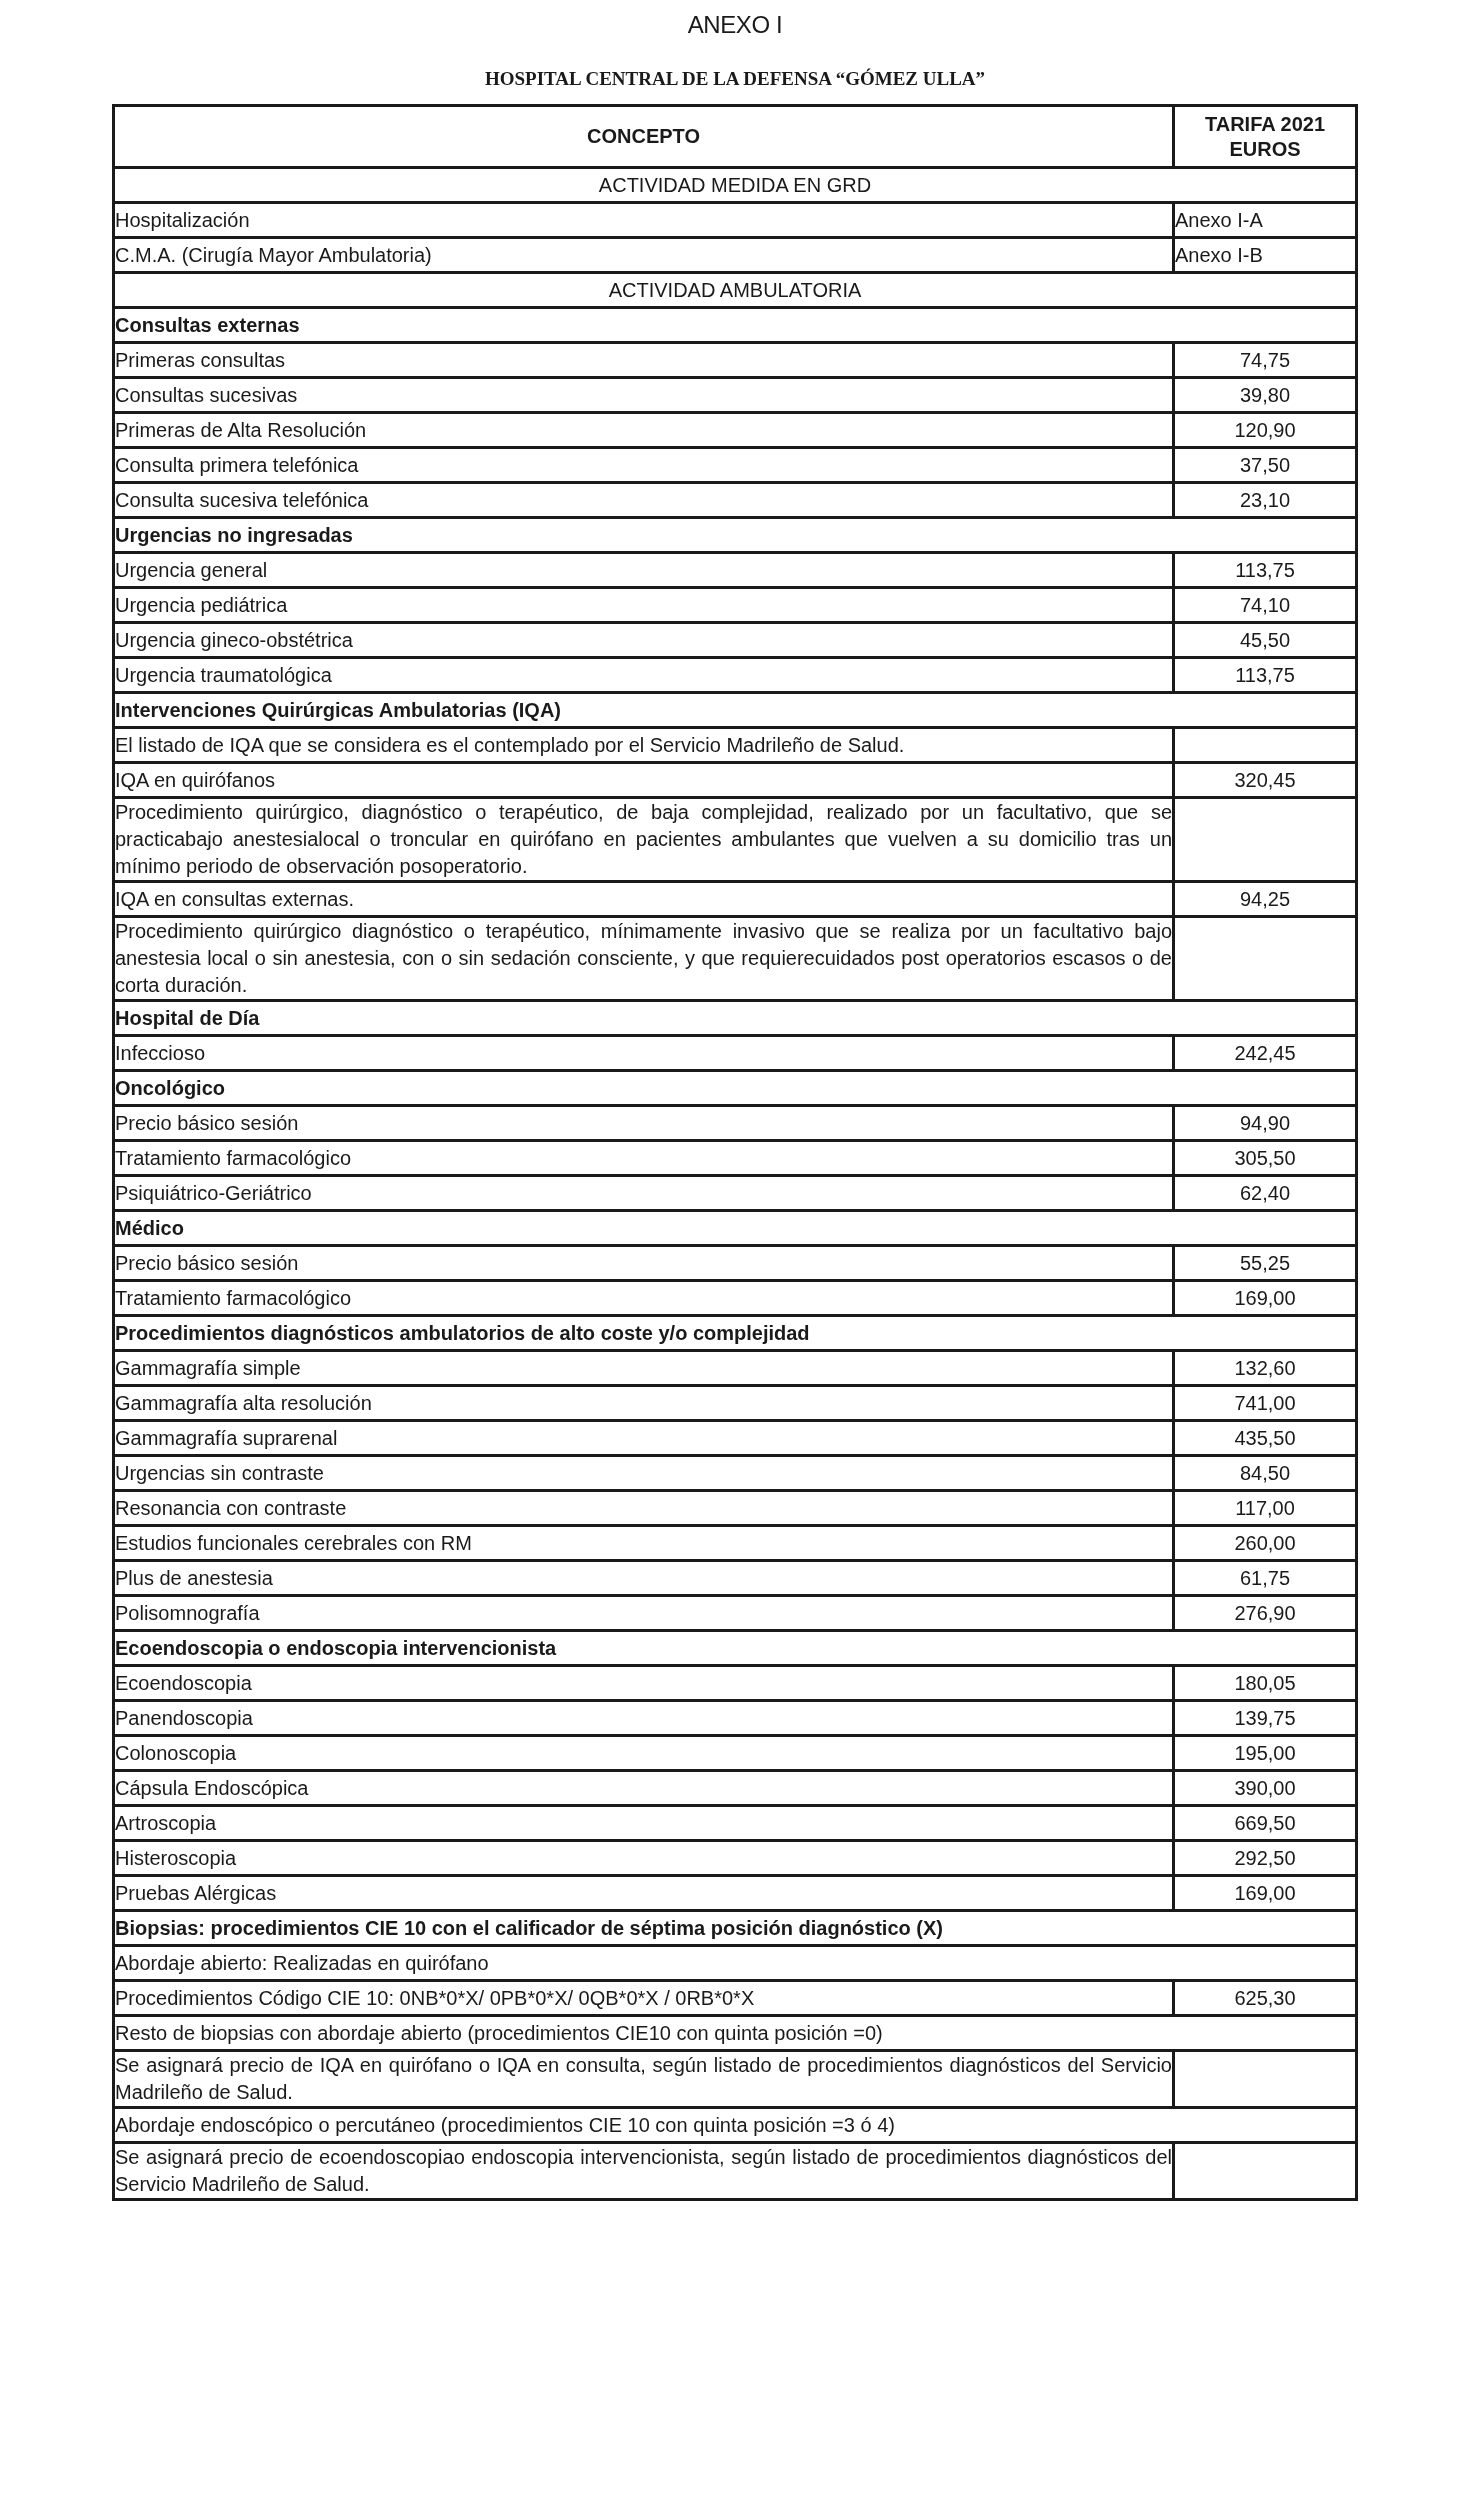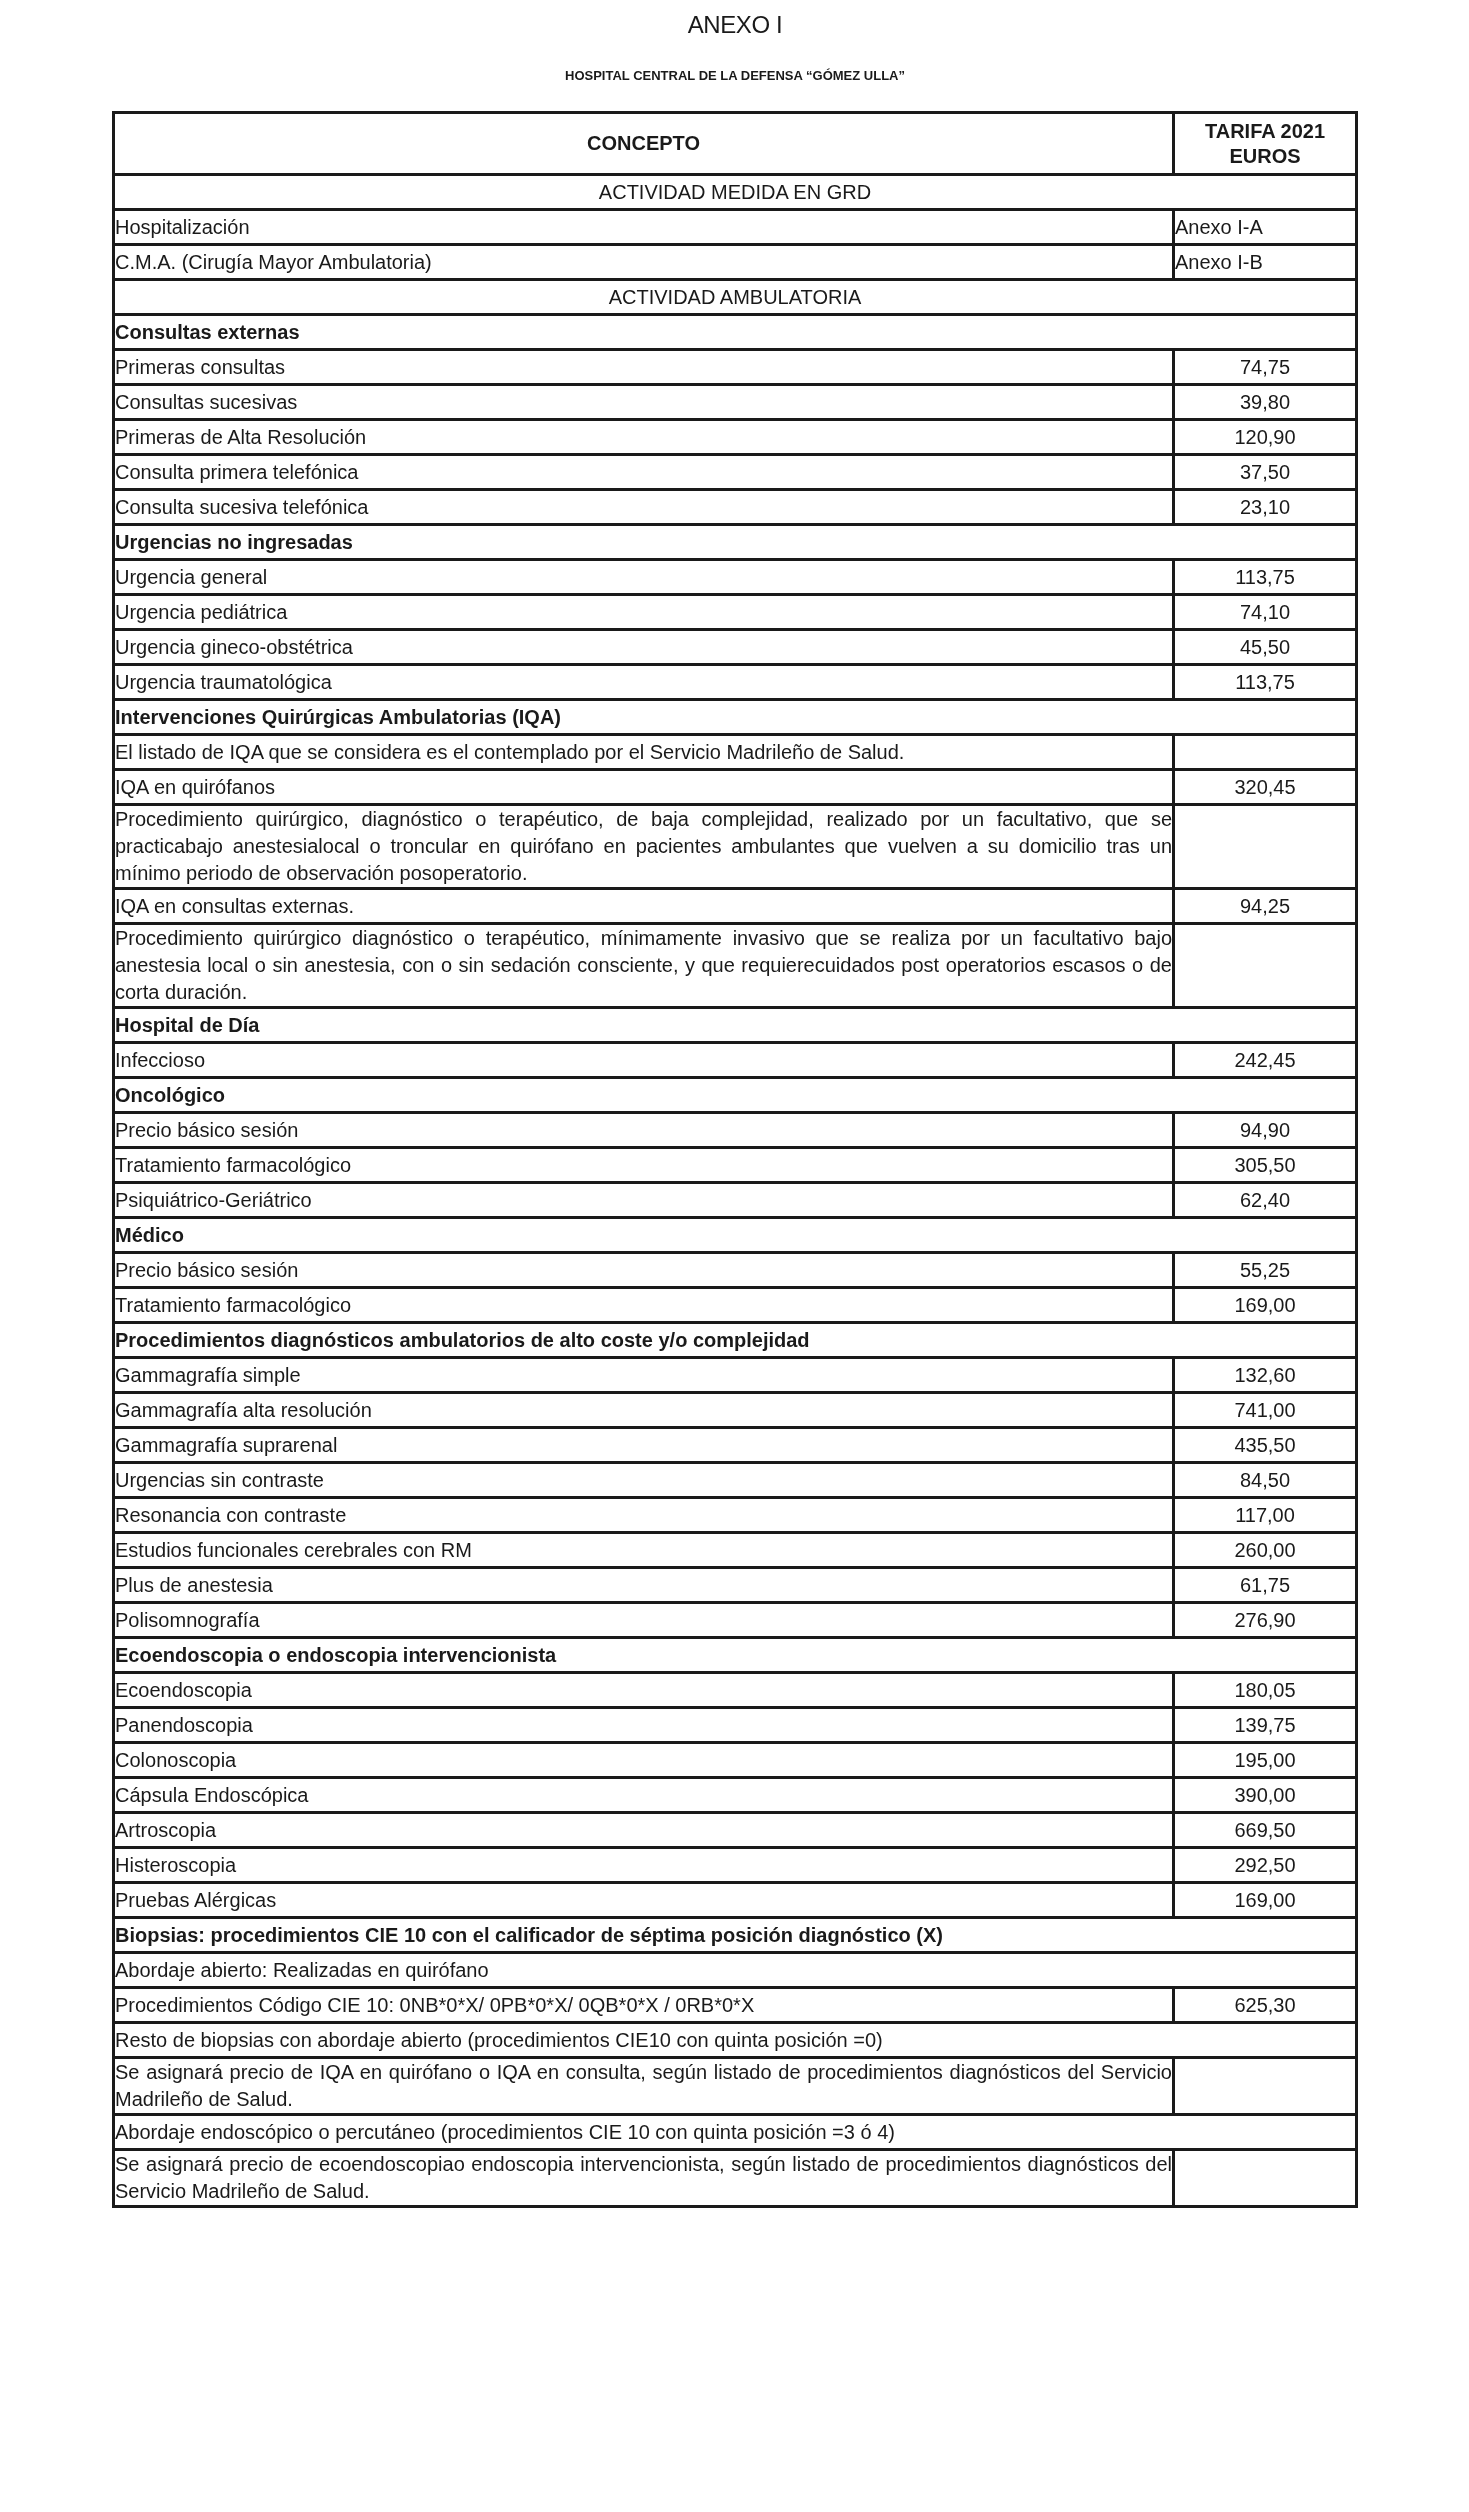--- a/index.html
+++ b/index.html
@@ -1,19 +1,19 @@
 <!DOCTYPE html>
 <html style="font-size:14px"><head>
 <meta charset="utf-8">
 <style>
   html, body { margin: 0; padding: 0; background: #ffffff; }
   body { width: 1470px; height: 2512px; position: relative; font-family: "Liberation Sans", sans-serif; color: #1a1a1a; }
   .title { position: absolute; top: 10.5px; left: 0; width: 1470px; text-align: center; font-size: 24px; font-weight: normal; letter-spacing: -0.4px; }
-  .subtitle { position: absolute; top: 68px; left: 0; width: 1470px; text-align: center; font-size: 13px; font-weight: bold; }
-  table.tarifa { position: absolute; top: 111px; left: 112px; width: 1243px; border-collapse: collapse; table-layout: fixed; font-size: 20px; }
+  .subtitle { position: absolute; top: 68px; left: 0; width: 1470px; text-align: center; font-size: 19px; font-weight: bold; font-family: Liberation Serif, serif; }
+  table.tarifa { position: absolute; top: 104px; left: 112px; width: 1243px; border-collapse: collapse; table-layout: fixed; font-size: 20px; }
   table.tarifa td, table.tarifa th { border: 3.5px solid #1a1a1a; padding: 0; vertical-align: middle; }
   col.c-concept { width: 1060px; }
   col.c-price { width: 183px; }
   th.h-concept, th.h-price { height: 59px; font-weight: bold; text-align: center; font-size: 20px; line-height: 25px; }
   tr.r-single td { height: 32px; }
   td.section-center { text-align: center; font-weight: normal; }
   td.section { font-weight: bold; padding-left: 8.7px; }
   td.plain { padding-left: 8.7px; }
   td.item { padding-left: 42px; padding-right: 8.7px; }
   td.multi { padding: 3.5px 8.7px 3.5px 42px; text-align: justify; line-height: 27px; }

